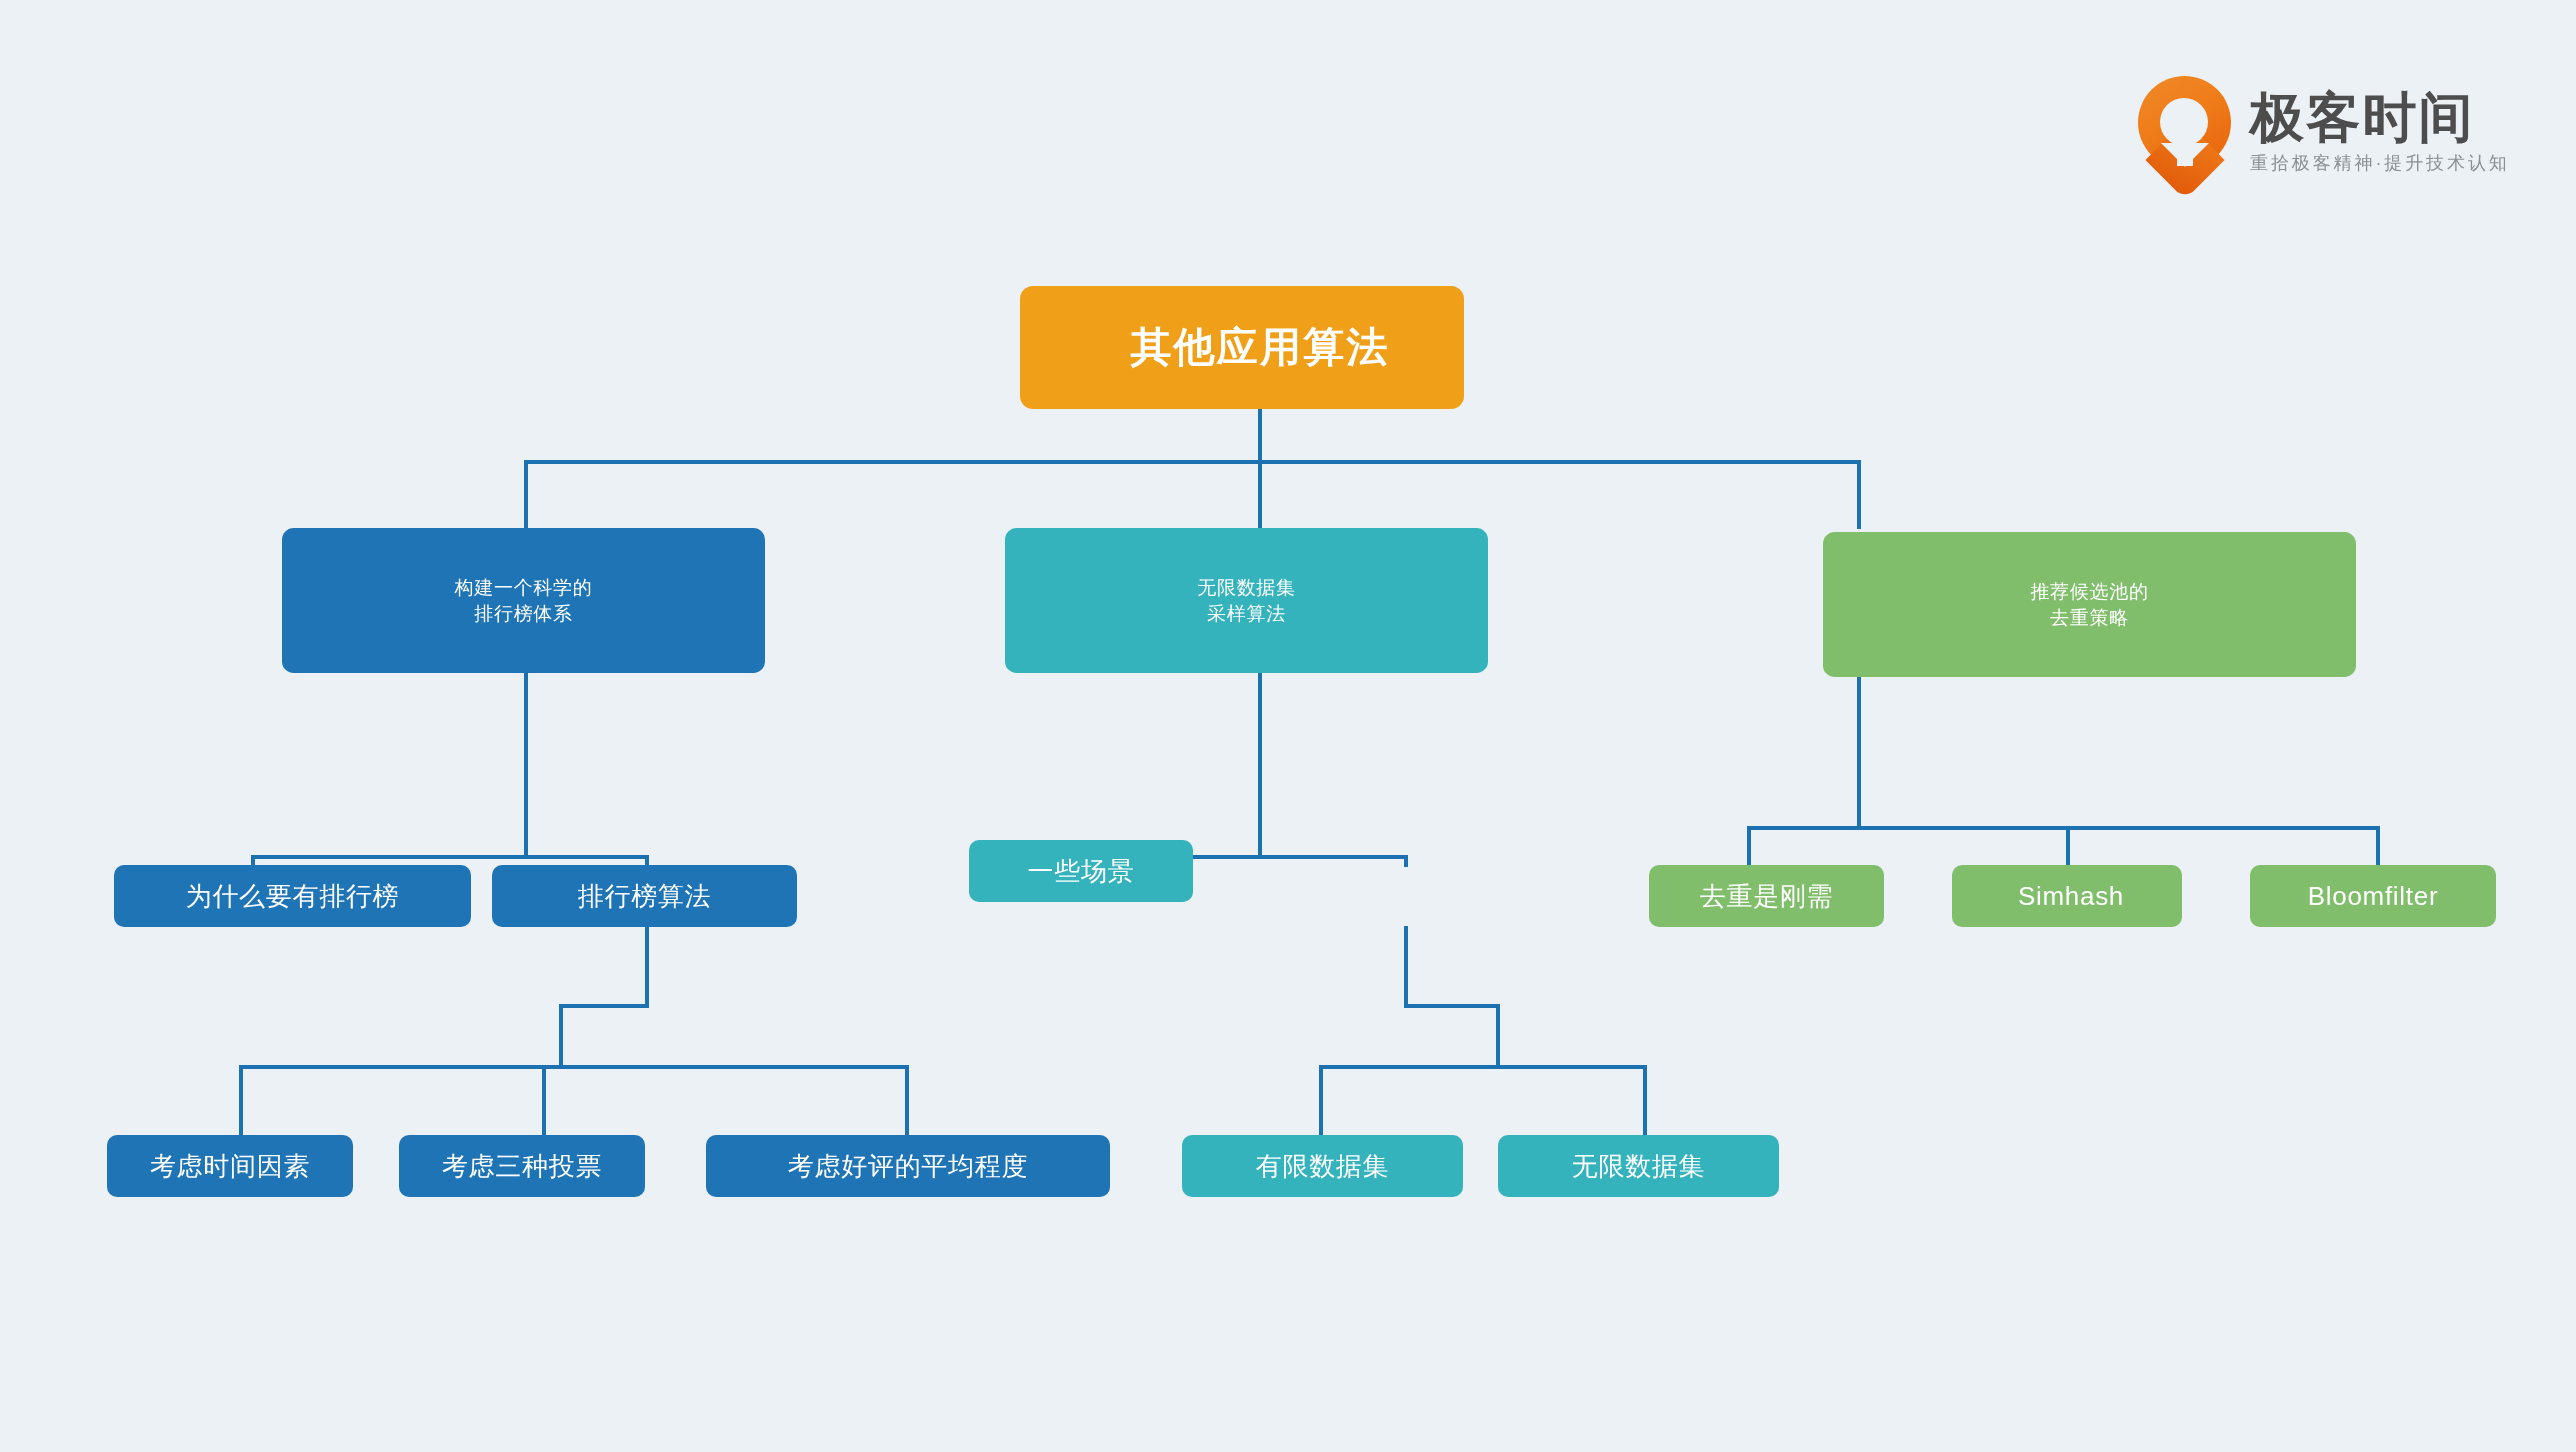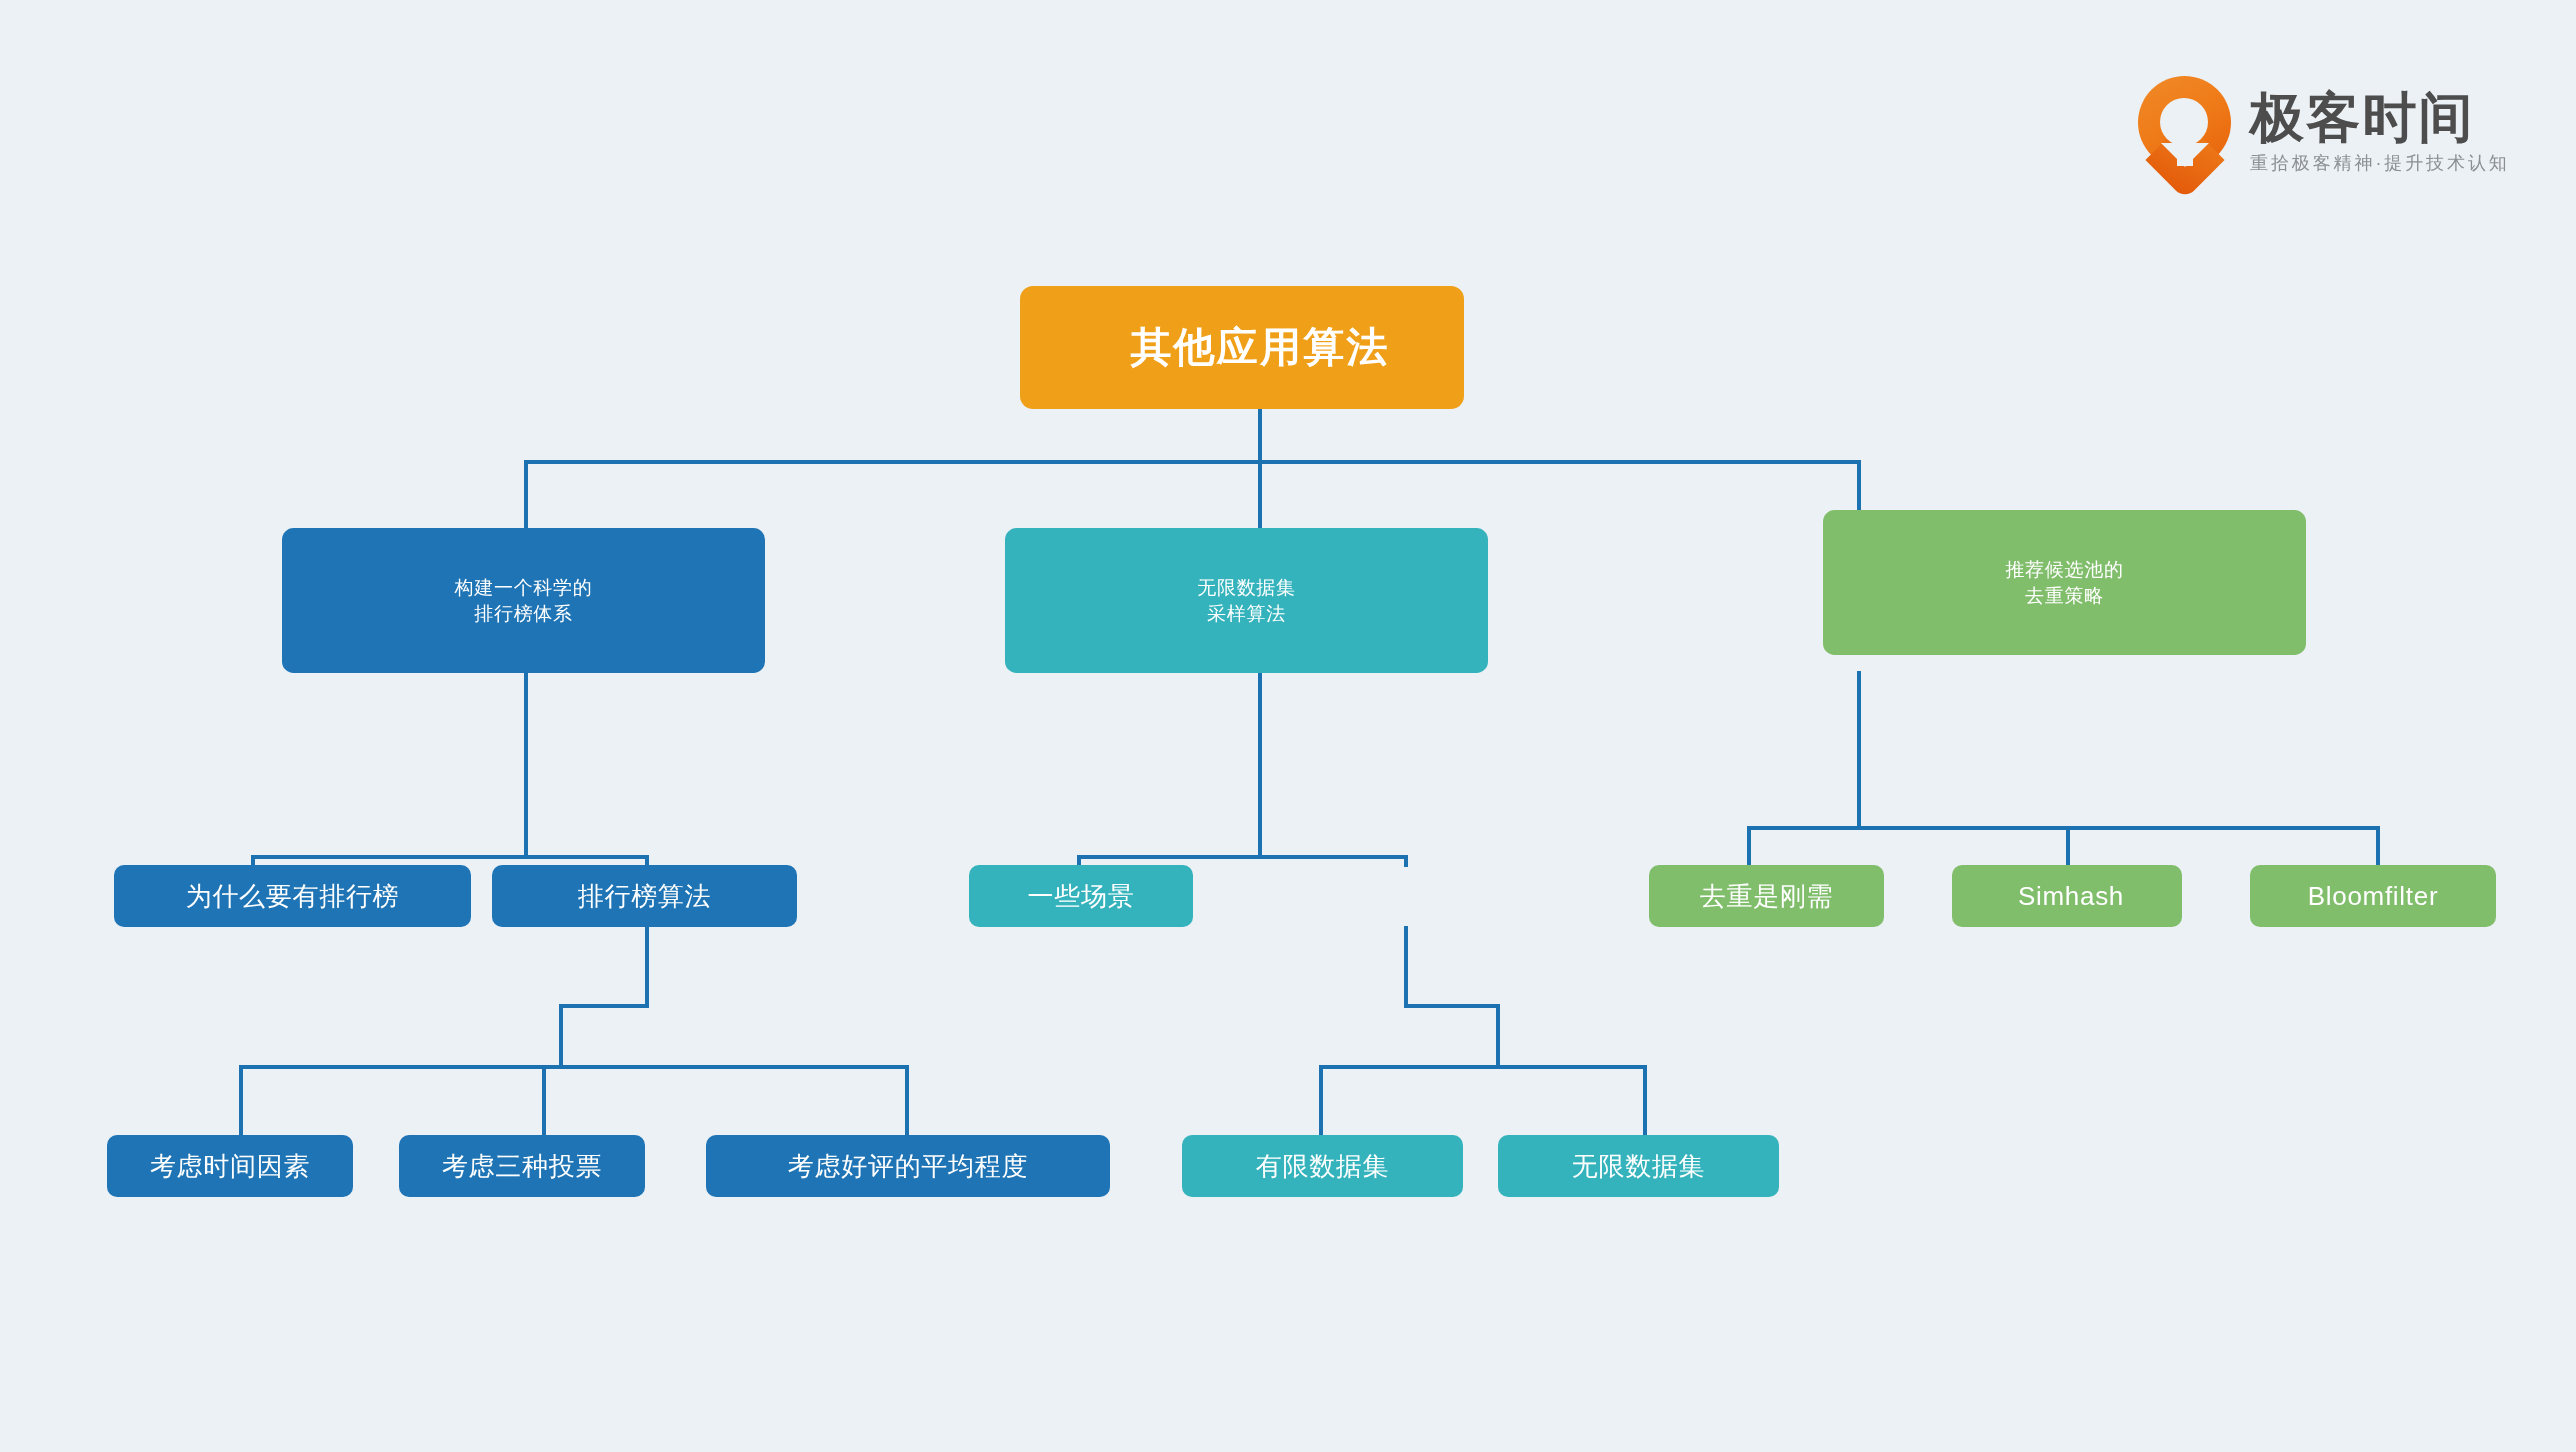--- a/index.html
+++ b/index.html
@@ -190,31 +190,31 @@
     </span>
   </div>
 
   <div class="node lvl2 teal" style="left:1005px; top:528px; width:483px; height:145px;">
     <span>
       <span>无限数据集</span><br>
       <span>采样算法</span>
     </span>
   </div>
 
-  <div class="node lvl2 green" style="left:1823px; top:510px; width:483px; height:145px;">
+  <div class="node lvl2 green" style="left:1823px; top:532px; width:533px; height:145px;">
     <span>
       <span>推荐候选池的</span><br>
       <span>去重策略</span>
     </span>
   </div>
 
   <div class="node lvl3 blue" style="left:114px; top:865px; width:357px; height:62px;">为什么要有排行榜</div>
   <div class="node lvl3 blue" style="left:492px; top:865px; width:305px; height:62px;">排行榜算法</div>
 
-  <div class="node lvl3 teal" style="left:969px; top:865px; width:224px; height:62px;">一些场景</div>
+  <div class="node lvl3 teal" style="left:969px; top:840px; width:224px; height:62px;">一些场景</div>
 
   <div class="node lvl3 green" style="left:1649px; top:865px; width:235px; height:62px;">去重是刚需</div>
   <div class="node lvl3 green" style="left:1952px; top:865px; width:230px; height:62px;padding-left:8px;">Simhash</div>
   <div class="node lvl3 green" style="left:2250px; top:865px; width:246px; height:62px;">Bloomfilter</div>
 
   <div class="node lvl4 blue" style="left:399px; top:1135px; width:246px; height:62px;">考虑三种投票</div>
   <div class="node lvl4 blue" style="left:107px; top:1135px; width:246px; height:62px;">考虑时间因素</div>
   <div class="node lvl4 blue" style="left:706px; top:1135px; width:404px; height:62px;">考虑好评的平均程度</div>
 
   <div class="node lvl4 teal" style="left:1182px; top:1135px; width:281px; height:62px;">有限数据集</div>

